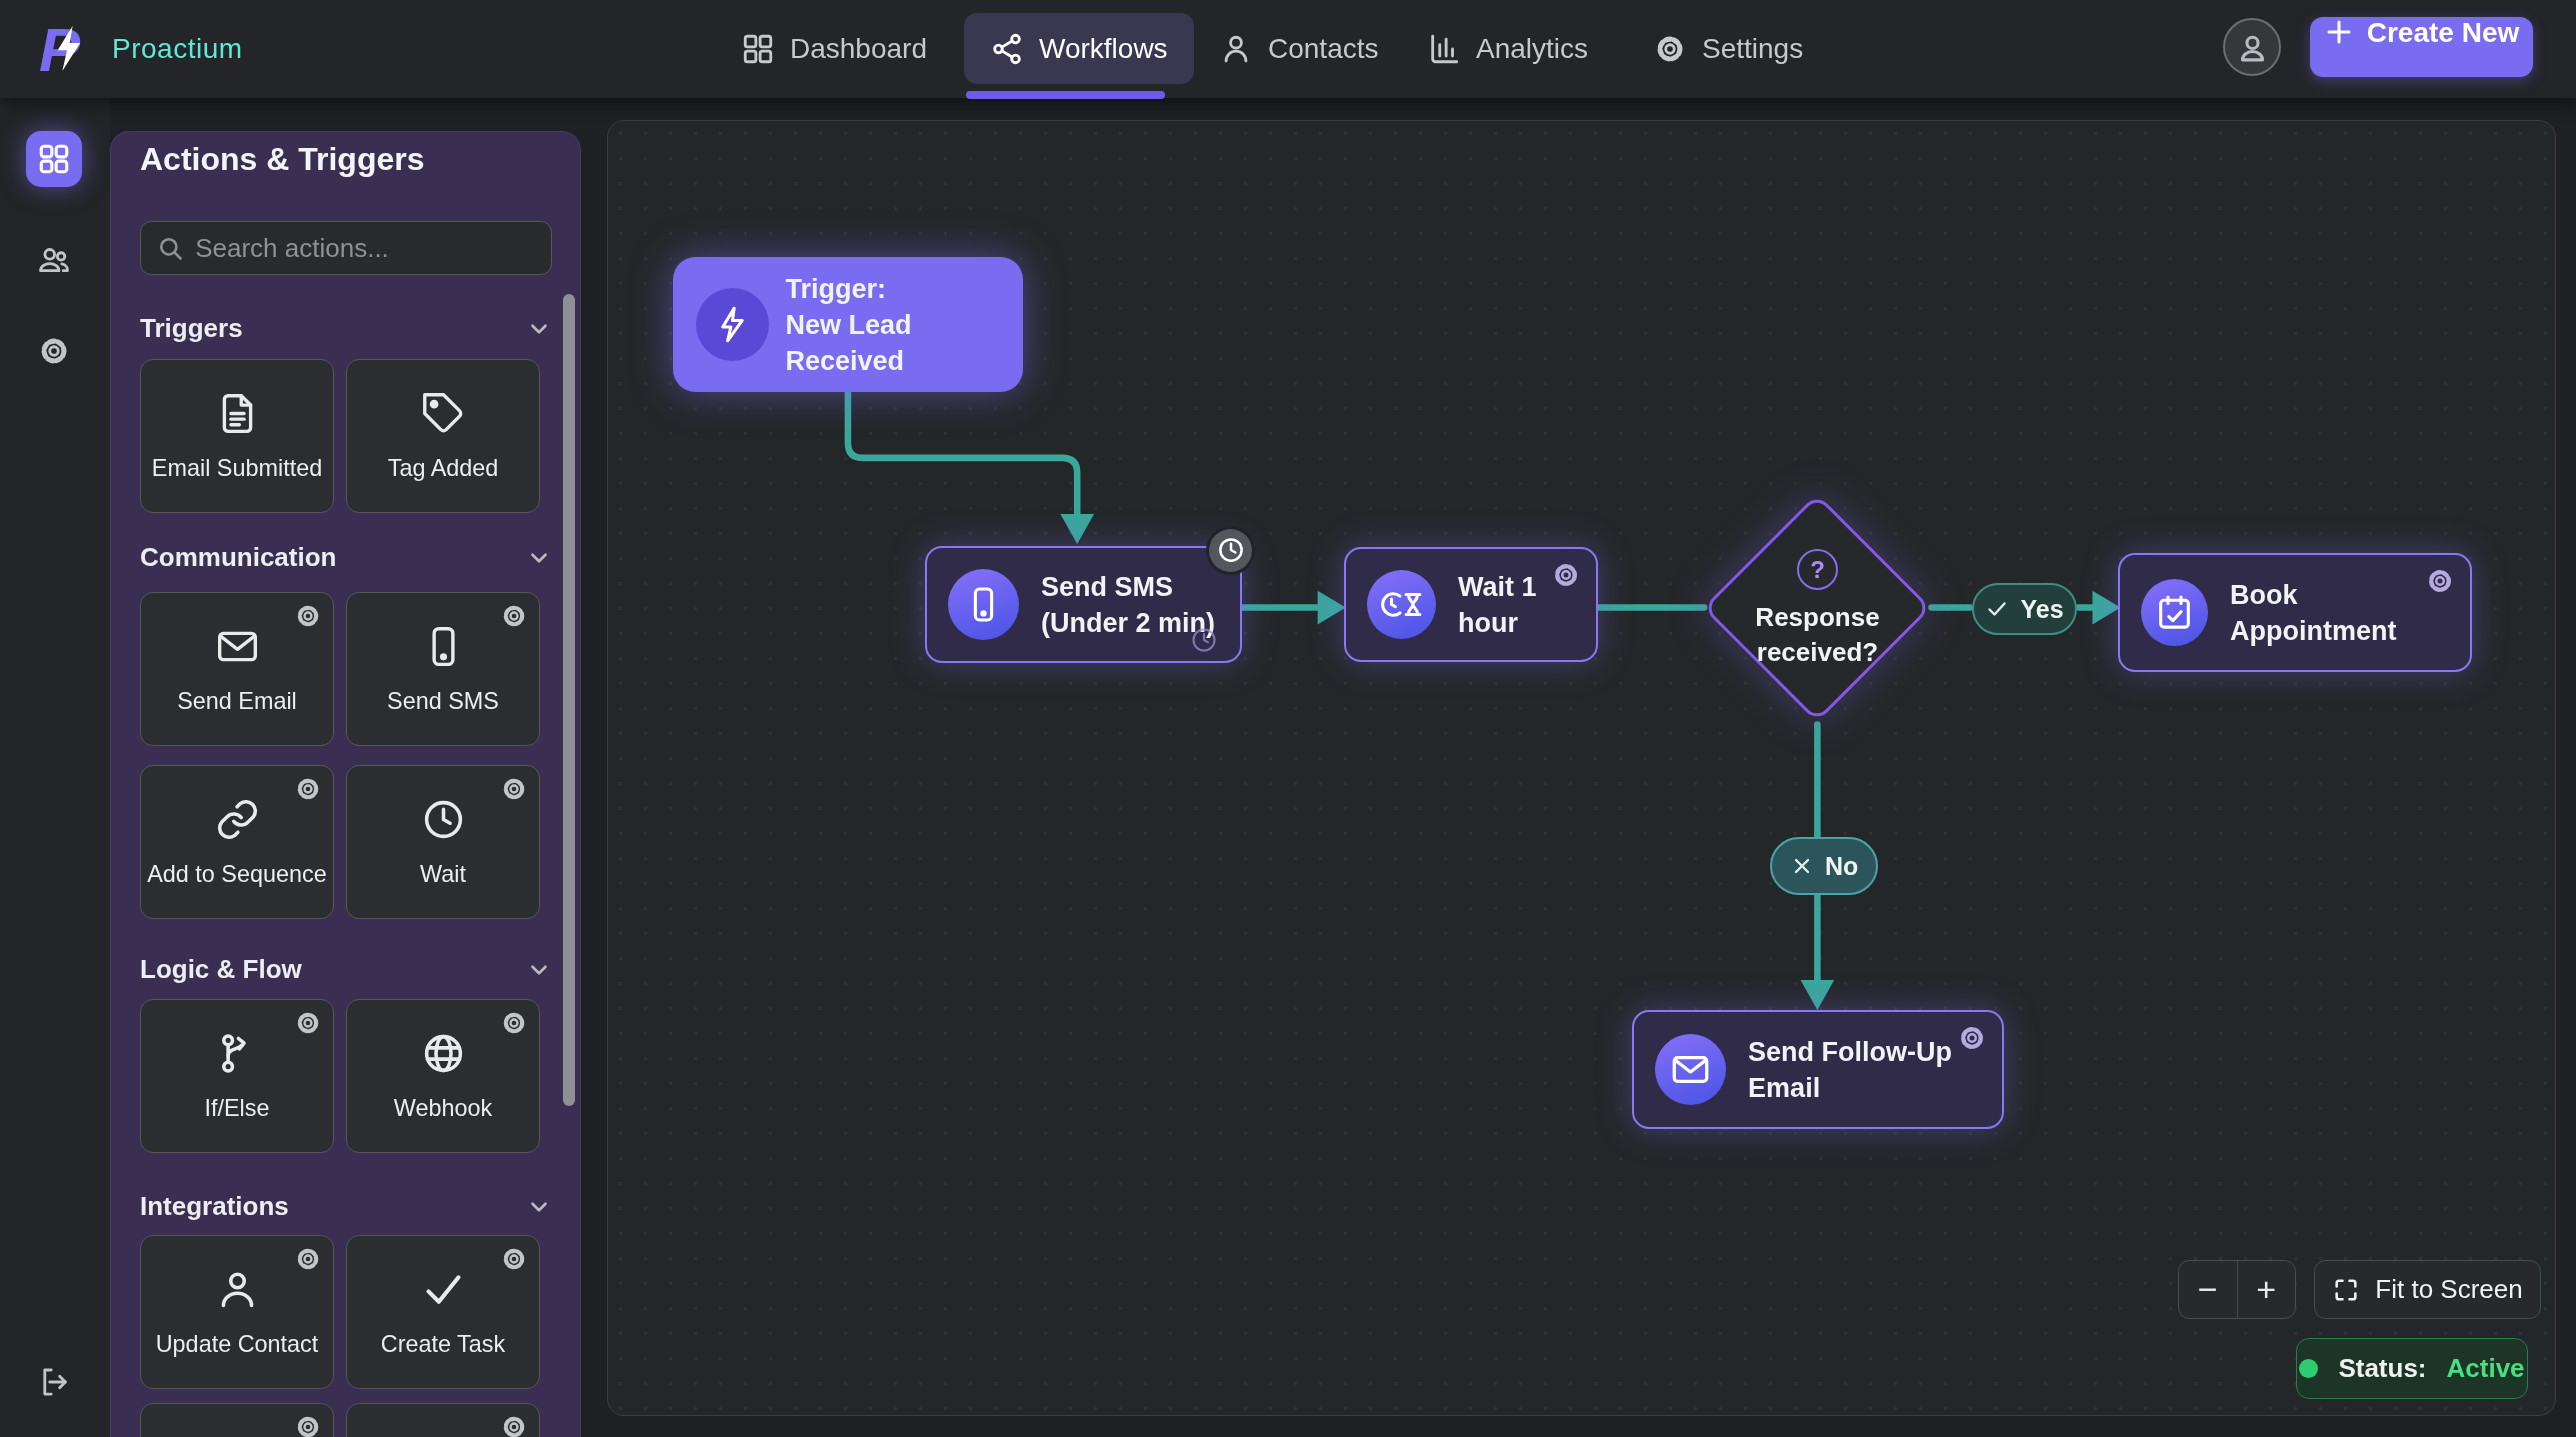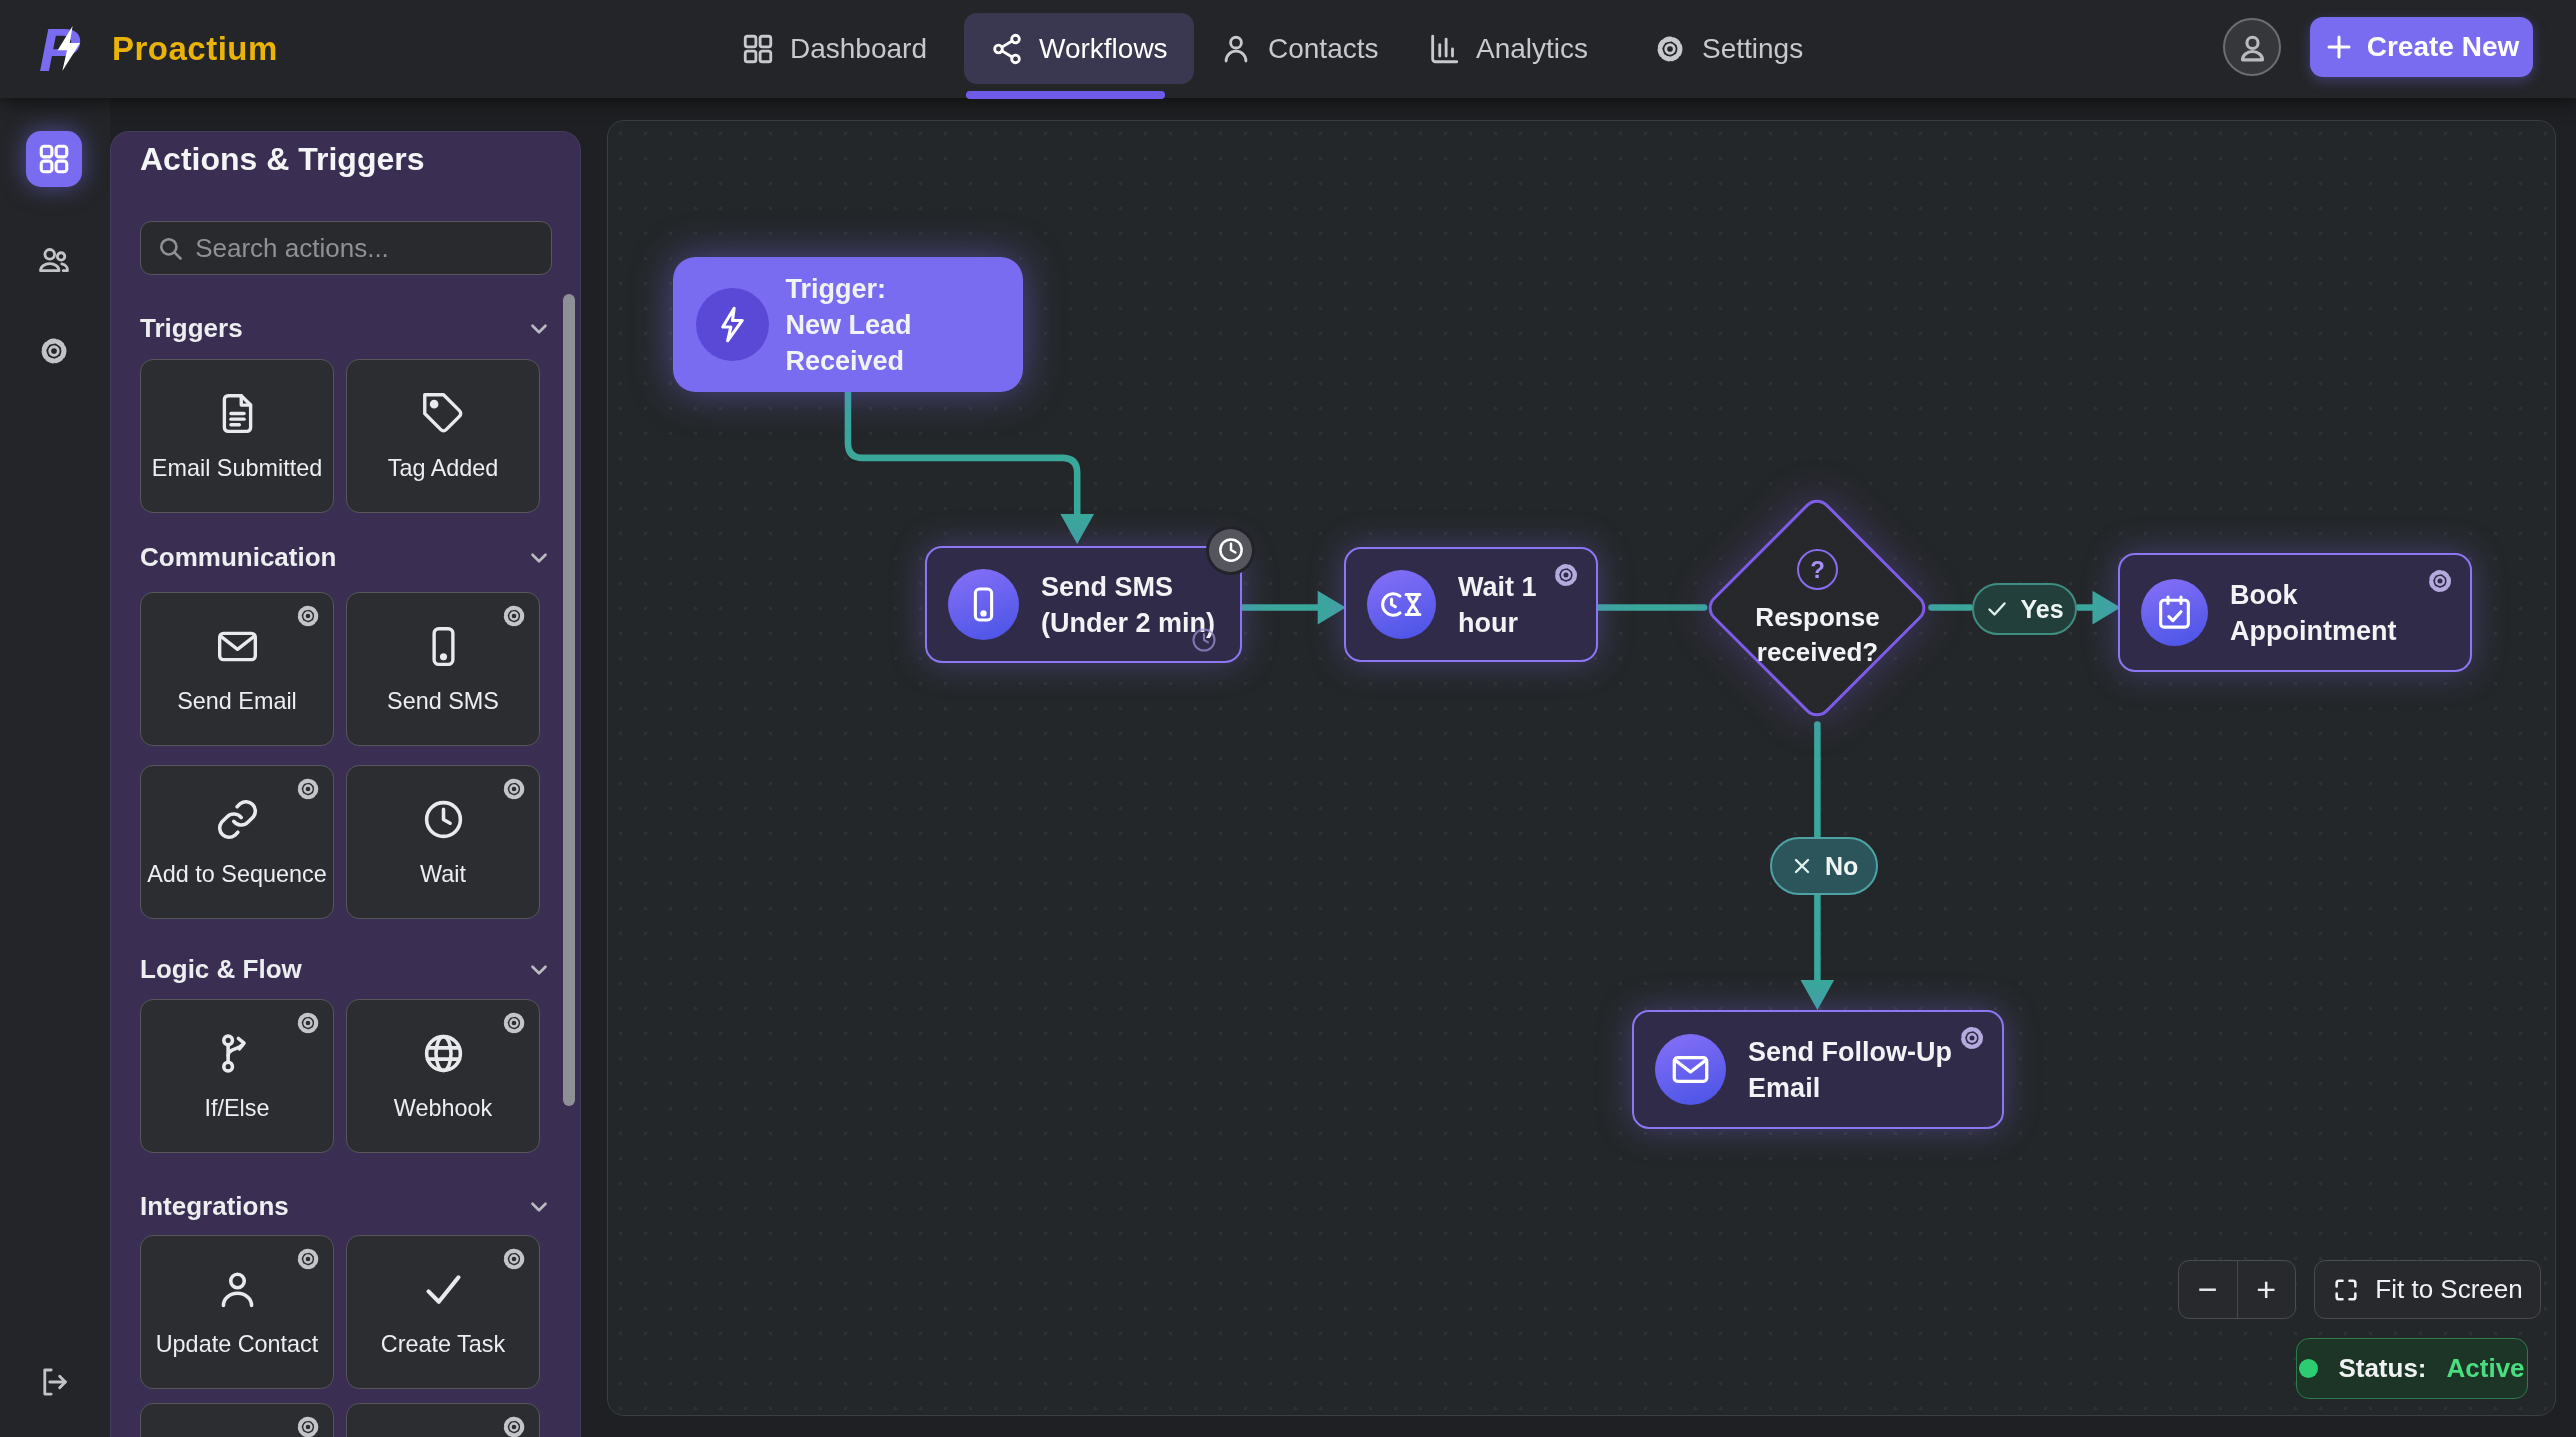--- a/index.html
+++ b/index.html
@@ -4,33 +4,33 @@
 <style>
   * { margin:0; padding:0; box-sizing:border-box; }
   html,body { width:2576px; height:1438px; overflow:hidden; background:#1e2023;
     font-family:"Liberation Sans","DejaVu Sans",sans-serif; color:#f0f1f3; }
 
   
   .topnav { position:absolute; left:0; top:0; width:2576px; height:98px; background:#232528;
     box-shadow:0 5.6px 17px rgba(0,0,0,.5); z-index:50; }
   .logo { position:absolute; left:37px; top:13px; display:flex; align-items:center; gap:15px; }
   .logo-badge { width:60px; height:71px; }
-  .brand-name { font-size:33px; font-weight:700; color:#eab308; letter-spacing:0.5px; }
+  .brand-name { font-size:28px; font-weight:400; color:#5eead4; letter-spacing:0.5px; }
   .navitem { position:absolute; top:0; height:98px; display:flex; align-items:center; gap:15px;
     font-size:28px; color:#c7c9cc; cursor:pointer; }
   .navitem svg { width:34px; height:34px; stroke:#c7c9cc; }
   .navitem.active-pill { top:13px; height:71px; padding:12px 26px; background:#3a3750; border-radius:13px;
     color:#ffffff; }
   .navitem.active-pill svg { stroke:#ffffff; }
   .nav-underline { position:absolute; left:966px; top:91px; width:199px; height:8.4px;
     background:#6d5be8; border-radius:3.7px; }
   .avatar { position:absolute; left:2223px; top:18px; width:58px; height:58px; border-radius:50%;
     background:#35373a; border:2.8px solid #6b6d71; display:flex; align-items:center; justify-content:center; cursor:pointer; }
   .create-btn { position:absolute; left:2310px; top:17px; width:223px; height:60px; border-radius:13px;
-    background:#7a6cf0; display:flex; align-items:center; justify-content:center; gap:13px;
+    background:#7a6cf0; display:flex; align-items:flex-start; justify-content:center; gap:13px;
     font-size:28px; font-weight:600; color:#fff; cursor:pointer; box-shadow:0 3.7px 13px rgba(122,108,240,.35); }
 
   
   .rail { position:absolute; left:0; top:98px; width:110px; height:1339px; background:#232528; }
   .rail-btn { position:absolute; left:26px; width:56px; height:56px; border-radius:15px;
     display:flex; align-items:center; justify-content:center; cursor:pointer; }
   .rail-btn.active { background:#7a6cf0; box-shadow:0 0 24px rgba(122,108,240,.55); }
   .rail-btn svg { width:34px; height:34px; stroke:#c2c4c7; }
   .rail-btn.active svg { stroke:#ffffff; }
 

